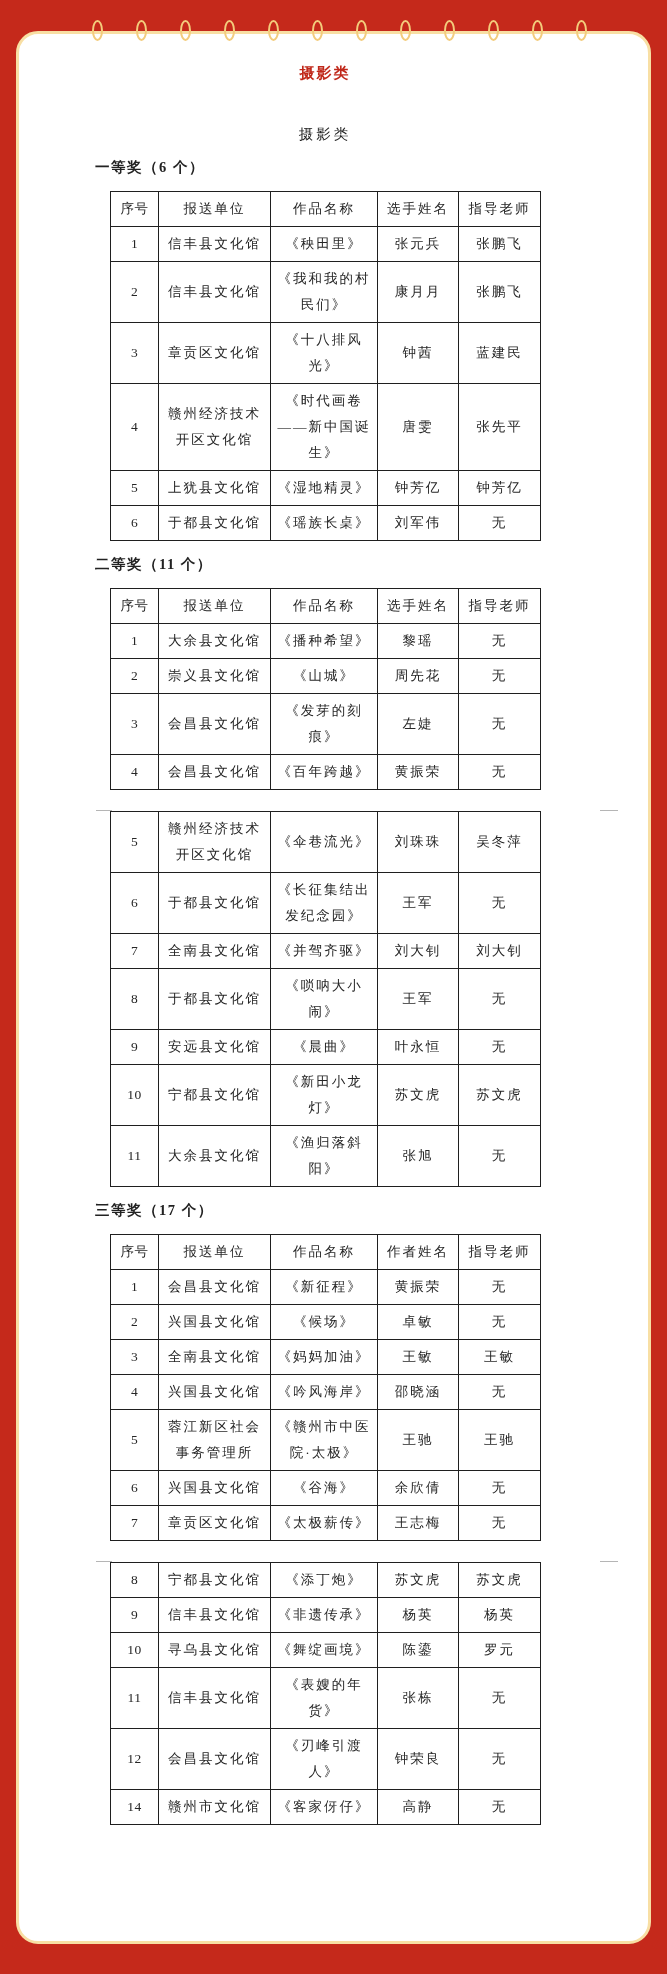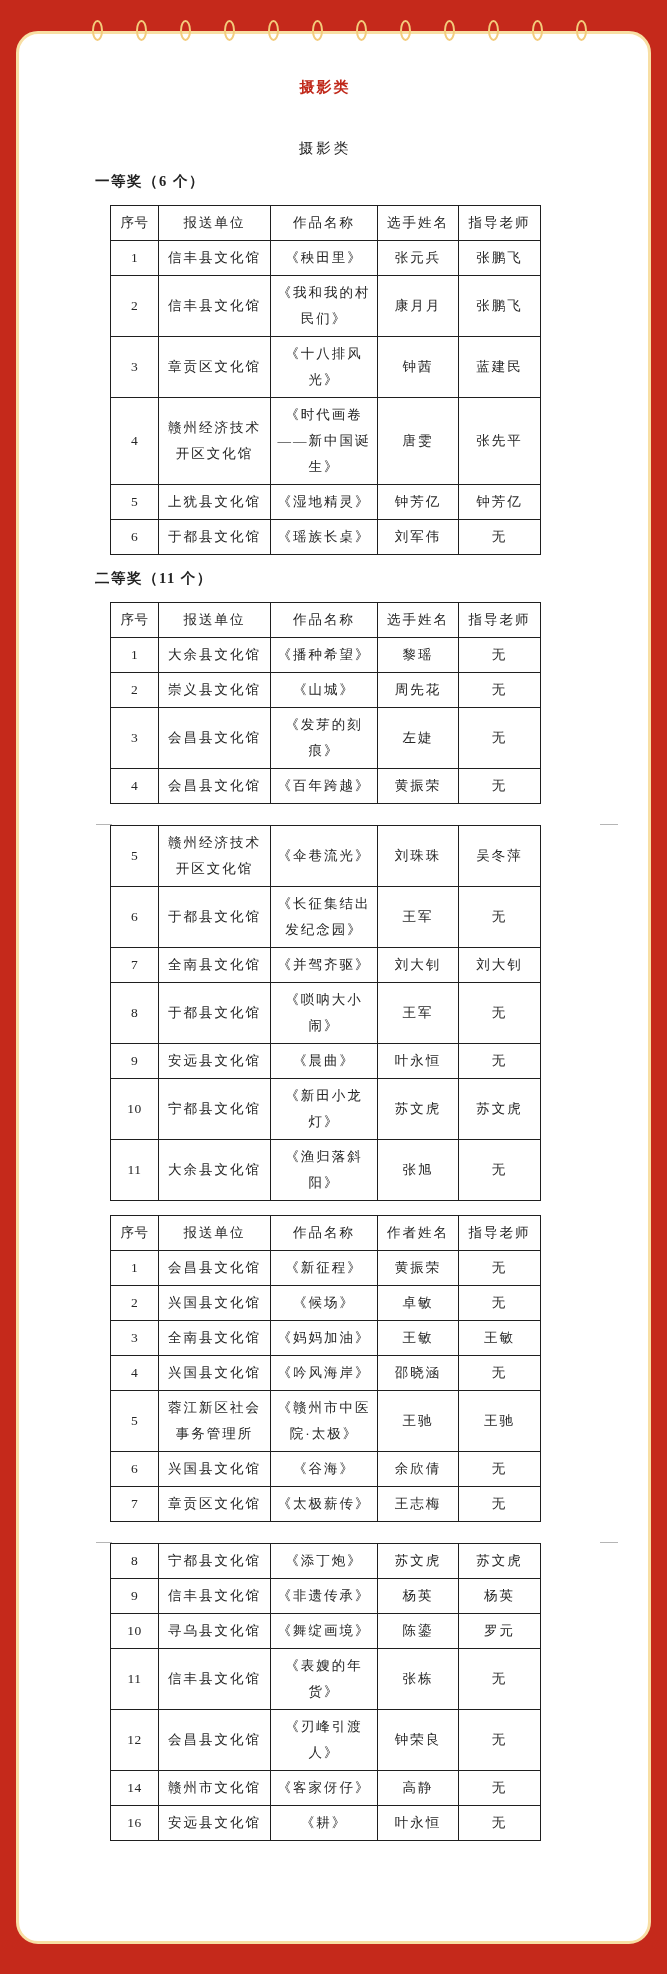--- a/index.html
+++ b/index.html
@@ -14,21 +14,21 @@
     box-sizing:border-box;
   }
   .rings{
     position:absolute;top:20px;left:92px;height:22px;display:flex;gap:33px;z-index:5;
   }
   .ring{
     width:11px;height:21px;box-sizing:border-box;border-radius:50%;
     border:2.5px solid #f3cc7c;background:transparent;display:inline-block;
   }
   .doc{
-    position:relative;padding:26px 0 0 91px;color:#262626;
+    position:relative;padding:12px 0 0 91px;color:#262626;
   }
   .card-title{
     width:430px;margin:16px 0 0;text-align:center;
     font-size:15px;font-weight:bold;color:#c0281a;letter-spacing:2px;line-height:22px;
   }
   .doc-title{
     width:430px;margin:40px 0 0;text-align:center;
     font-size:14.5px;color:#222;letter-spacing:3px;line-height:20px;font-weight:normal;
   }
   .section-heading{
@@ -230,20 +230,21 @@
           <tr>
             <td>11</td>
             <td>大余县文化馆</td>
             <td>《渔归落斜阳》</td>
             <td>张旭</td>
             <td>无</td>
           </tr>
         </tbody>
     </table>
 
+    <div class="section-heading">三等奖（17 个）</div>
     <table class="award">
       <colgroup>
           <col class="c1">
           <col class="c2">
           <col class="c3">
           <col class="c4">
           <col class="c5">
         </colgroup>
       <thead>
         <tr>
@@ -351,27 +352,20 @@
             <td>钟荣良</td>
             <td>无</td>
           </tr>
           <tr>
             <td>14</td>
             <td>赣州市文化馆</td>
             <td>《客家伢仔》</td>
             <td>高静</td>
             <td>无</td>
           </tr>
-          <tr>
-            <td>16</td>
-            <td>安远县文化馆</td>
-            <td>《耕》</td>
-            <td>叶永恒</td>
-            <td>无</td>
-          </tr>
         </tbody>
     </table>
 
   </div>
 </div>
 
 <div class="rings">
     <span class="ring"></span>
     <span class="ring"></span>
     <span class="ring"></span>

